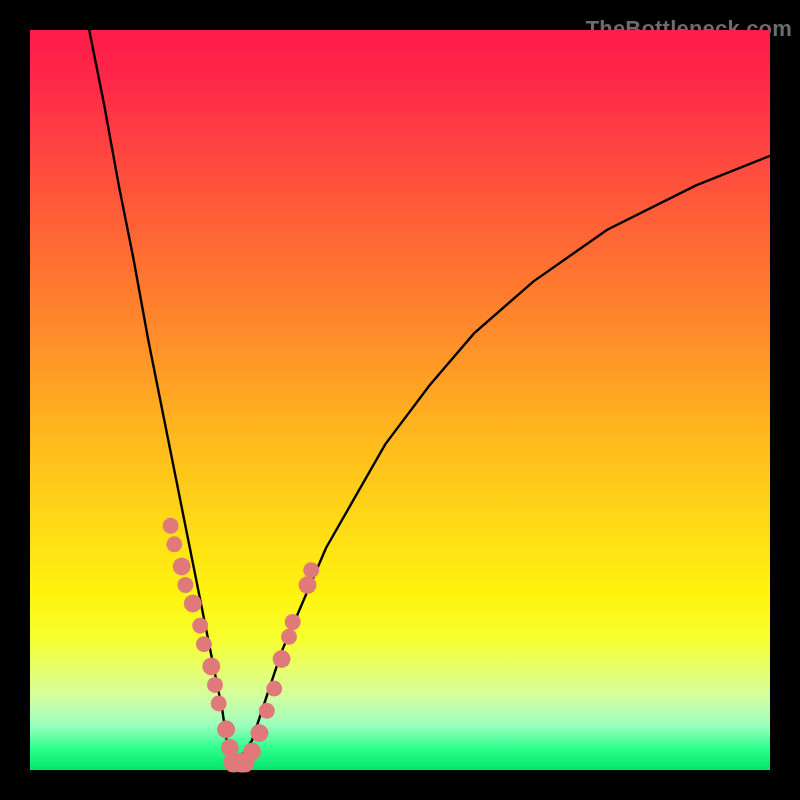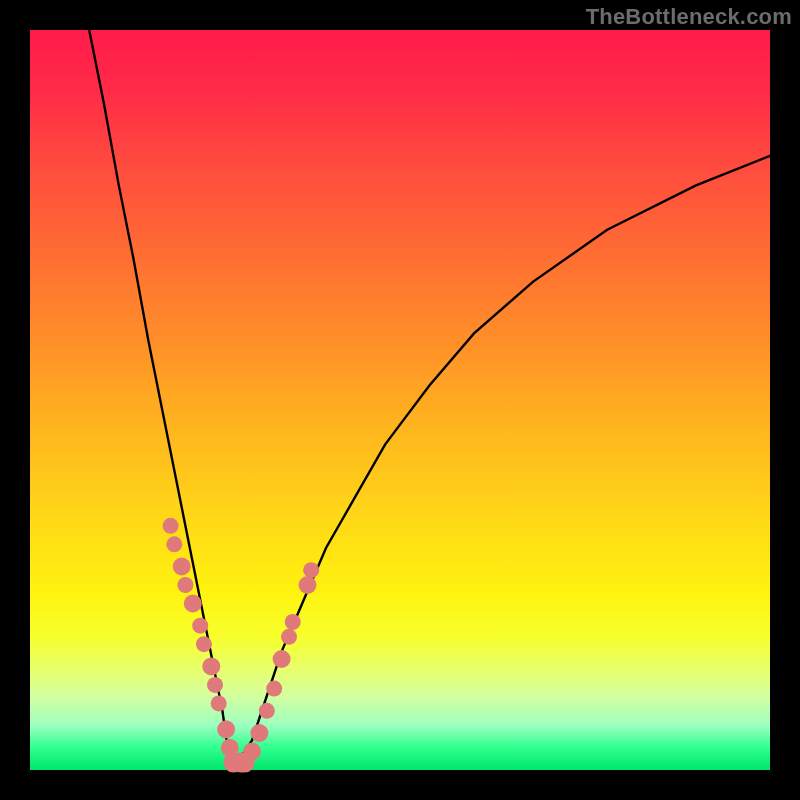--- a/index.html
+++ b/index.html
@@ -37,21 +37,21 @@
       #f7ff2c 82%,
       #e9ff66 86%,
       #d4ffa0 90%,
       #9bffbf 94%,
       #2fff8e 97%,
       #00e66b 100%
     );
   }
   .watermark {
     position: absolute;
-    top: 4px;
+    top: 16px;
     right: 8px;
     color: #6c6c6c;
     font-size: 22px;
     font-weight: 600;
     letter-spacing: 0.2px;
     user-select: none;
   }
   svg.curve-layer {
     position: absolute;
     left: 0;

